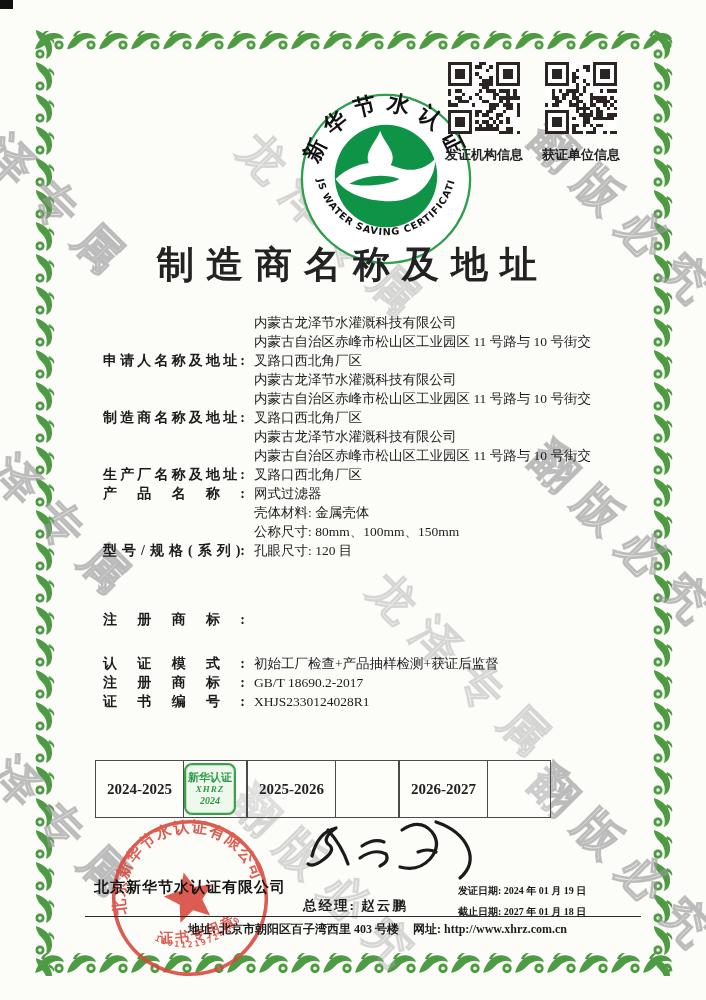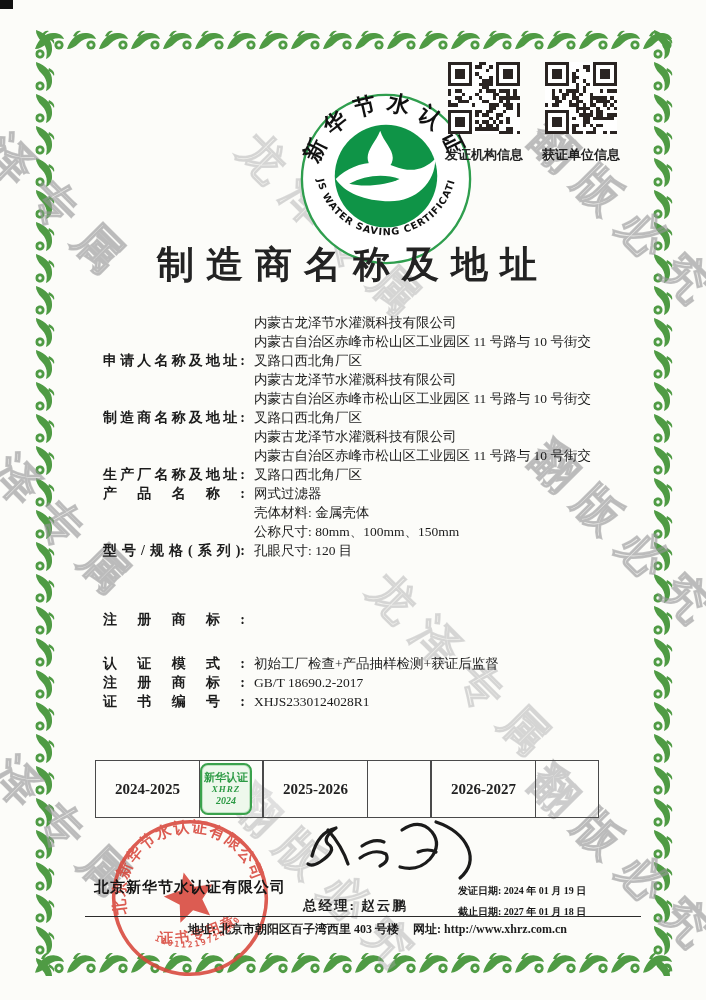--- a/index.html
+++ b/index.html
@@ -44,21 +44,21 @@
     flex:0 0 142px;margin-right:9px;font-weight:700;font-size:14px;line-height:19px;
     text-align:justify;text-align-last:justify;color:#1c1c1c;white-space:nowrap;
   }
   .fvalue{flex:1;font-size:13.5px;line-height:19px;white-space:pre-line;font-weight:500;color:#1c1c1c;}
   .gap-xl{margin-top:50px;} .gap-md{margin-top:25px;}
   .para{
     position:absolute;left:103px;top:722px;width:528px;
     font-size:13.5px;line-height:20px;font-weight:600;text-indent:2em;color:#1c1c1c;
   }
   
-  .boxes{position:absolute;left:95px;top:760px;width:504px;display:flex;justify-content:space-between;}
+  .boxes{position:absolute;left:95px;top:760px;width:456px;display:flex;justify-content:space-between;}
   .ybox{width:168px;height:56px;border:1.5px solid #4a4a4a;display:flex;background:rgba(255,255,255,.25);}
   .ybox .year{flex:1;display:flex;align-items:center;justify-content:center;font-size:15px;font-weight:600;color:#222;}
   .ybox .slot{flex:0 0 62px;border-left:1.5px solid #4a4a4a;display:flex;align-items:center;justify-content:flex-start;}
   .sticker{
     width:48px;height:48px;border:2px solid #3aa24c;border-radius:8px;background:#eef8ec;
     display:flex;flex-direction:column;align-items:center;justify-content:center;color:#2c9a44;
     box-shadow:0 0 0 1px #bfe3c2 inset;
   }
   .sticker .s1{font-size:11px;font-weight:700;line-height:13px;}
   .sticker .s2{font-size:9px;font-weight:700;font-style:italic;line-height:11px;letter-spacing:1px;}

